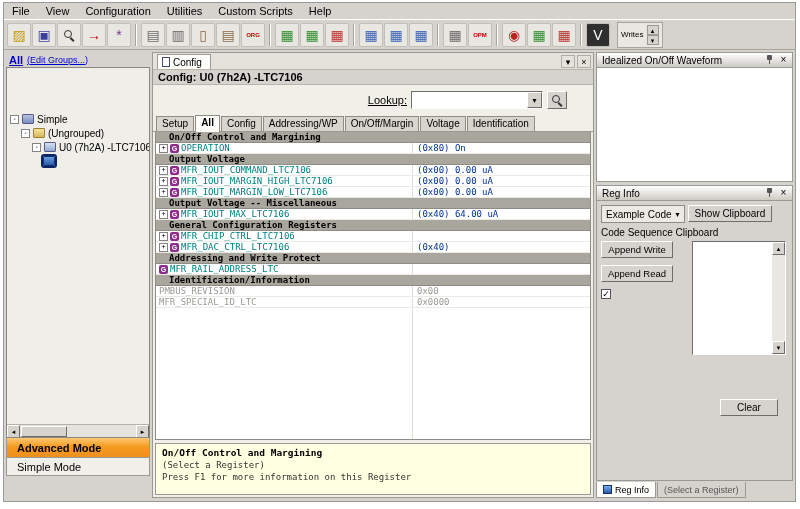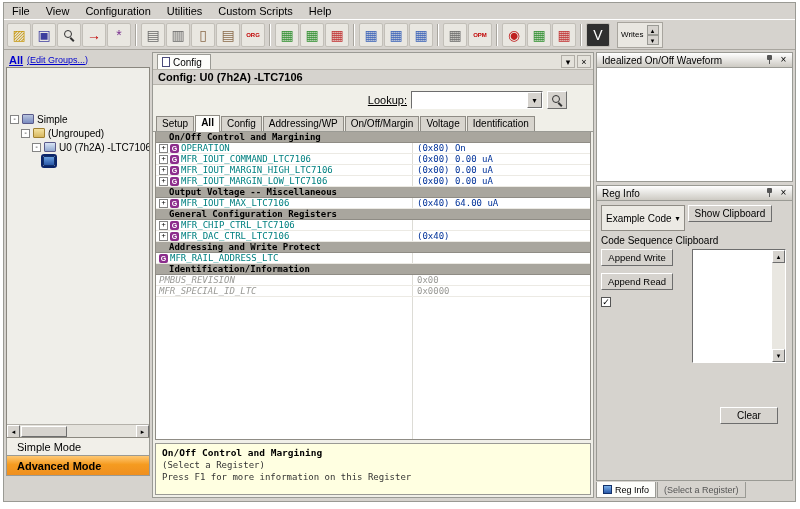--- a/index.html
+++ b/index.html
@@ -99,21 +99,21 @@
     border-bottom:1px solid #8f8c85;position:relative;
     font:bold 9px "DejaVu Sans Mono",monospace;padding-left:13px;}
   .reg-row{display:flex;height:11px;border-bottom:1px solid #eceae4;
     font:9px "DejaVu Sans Mono",monospace;align-items:center;position:relative;}
   .name-cell{width:256px;padding-left:3px;display:flex;align-items:center;gap:2px;
     overflow:hidden;white-space:nowrap;flex:none;}
   .g-icon{width:9px;height:9px;background:#8c2d8c;color:#fff;border-radius:2px;
     font:bold 7px/9px "Liberation Sans",sans-serif;text-align:center;flex:none;}
   .reg-name{color:#008080;}
   .val-cell{flex:1;padding-left:5px;color:#003299;overflow:hidden;white-space:nowrap;}
-  .reg-row.dim .reg-name{color:#9a9a96;font-style:italic;}
+  .reg-row.dim .reg-name{color:#9a9a96;}
   .reg-row.dim .val-cell{color:#9a9a96;}
 
   
   .info{height:52px;margin:3px 2px 2px;background:#ffffe1;border:1px solid #9a9a94;
     padding:3px 6px;font:9px/12px "DejaVu Sans Mono",monospace;color:#333;}
   .info-title{font-weight:bold;color:#000;font-size:9.5px;}
 
   
   .panel{border:1px solid #9a9a94;background:#d6d3ce;display:flex;flex-direction:column;}
   .wave-panel{height:130px;}
@@ -122,21 +122,21 @@
     background:linear-gradient(#ffffff,#cdcac3);border-bottom:1px solid #9a9a94;font-size:10px;}
   .ptitle-label{flex:1;white-space:nowrap;overflow:hidden;}
   .pin{position:relative;width:9px;height:12px;display:inline-block;flex:none;}
   .pin::before{content:"";position:absolute;left:2px;top:1px;width:5px;height:5px;
     background:#555;border-radius:1px;}
   .pin::after{content:"";position:absolute;left:4px;top:6px;width:1px;height:4px;background:#555;}
   .close-glyph{font-size:10px;line-height:12px;width:11px;text-align:center;flex:none;}
   .wave-content{flex:1;background:#fff;}
   .ri-body{flex:1;position:relative;padding:4px;font-size:10px;}
   .ri-toprow{display:flex;gap:3px;}
-  .dd-btn{height:26px;display:flex;align-items:center;gap:4px;padding:0 4px;
+  .dd-btn{height:18px;display:flex;align-items:center;gap:4px;padding:0 4px;
     border:1px solid #8f8c85;background:#eceae4;font-size:10px;}
   .push-btn{height:17px;display:flex;align-items:center;justify-content:center;padding:0 6px;
     background:#d6d3ce;border:1px solid;border-color:#fff #6d6d6d #6d6d6d #fff;font-size:10px;}
   .ri-label{margin:4px 0 3px;font-size:10px;}
   .ri-cols{position:relative;}
   .stack-btn{width:72px;height:17px;margin-bottom:7px;display:flex;align-items:center;
     justify-content:center;background:#d6d3ce;border:1px solid;
     border-color:#fff #6d6d6d #6d6d6d #fff;font-size:9.5px;}
   .chk-row{display:flex;gap:4px;width:80px;font-size:9px;line-height:11px;}
   .checkbox{width:10px;height:10px;background:#fff;border:1px solid #555;flex:none;
@@ -278,25 +278,25 @@
             <span class="node-icon page-icon"></span>
             <span></span>
           </div>
         </div>
       <div class="hscroll">
         <span class="scroll-btn">◂</span>
         <span class="hthumb"></span>
         <span class="scroll-btn" style="margin-left:auto;">▸</span>
       </div>
     </div>
+    <div class="mode-btn active">
+      <span>Advanced Mode</span>
+    </div>
     <div class="mode-btn">
       <span>Simple Mode</span>
-    </div>
-    <div class="mode-btn active">
-      <span>Advanced Mode</span>
     </div>
     <div class="left-filler"></div>
   </div>
 
   <div class="main">
     <div class="doc-tabbar">
       <span class="doc-tab">
         <span class="page-glyph"></span>
         <span>Config</span>
       </span>
@@ -331,20 +331,23 @@
           <div class="sec-row">
             <span>On/Off Control and Margining</span>
           </div>
           <div class="reg-row">
             <div class="name-cell">
               <span class="expander">+</span>
               <span class="g-icon">G</span>
               <span class="reg-name">OPERATION</span>
             </div>
             <div class="val-cell">(0x80) On</div>
+          </div>
+          <div class="sec-row">
+            <span>Output Voltage</span>
           </div>
           <div class="reg-row">
             <div class="name-cell">
               <span class="expander">+</span>
               <span class="g-icon">G</span>
               <span class="reg-name">MFR_IOUT_COMMAND_LTC7106</span>
             </div>
             <div class="val-cell">(0x00) 0.00 uA</div>
           </div>
           <div class="reg-row">

